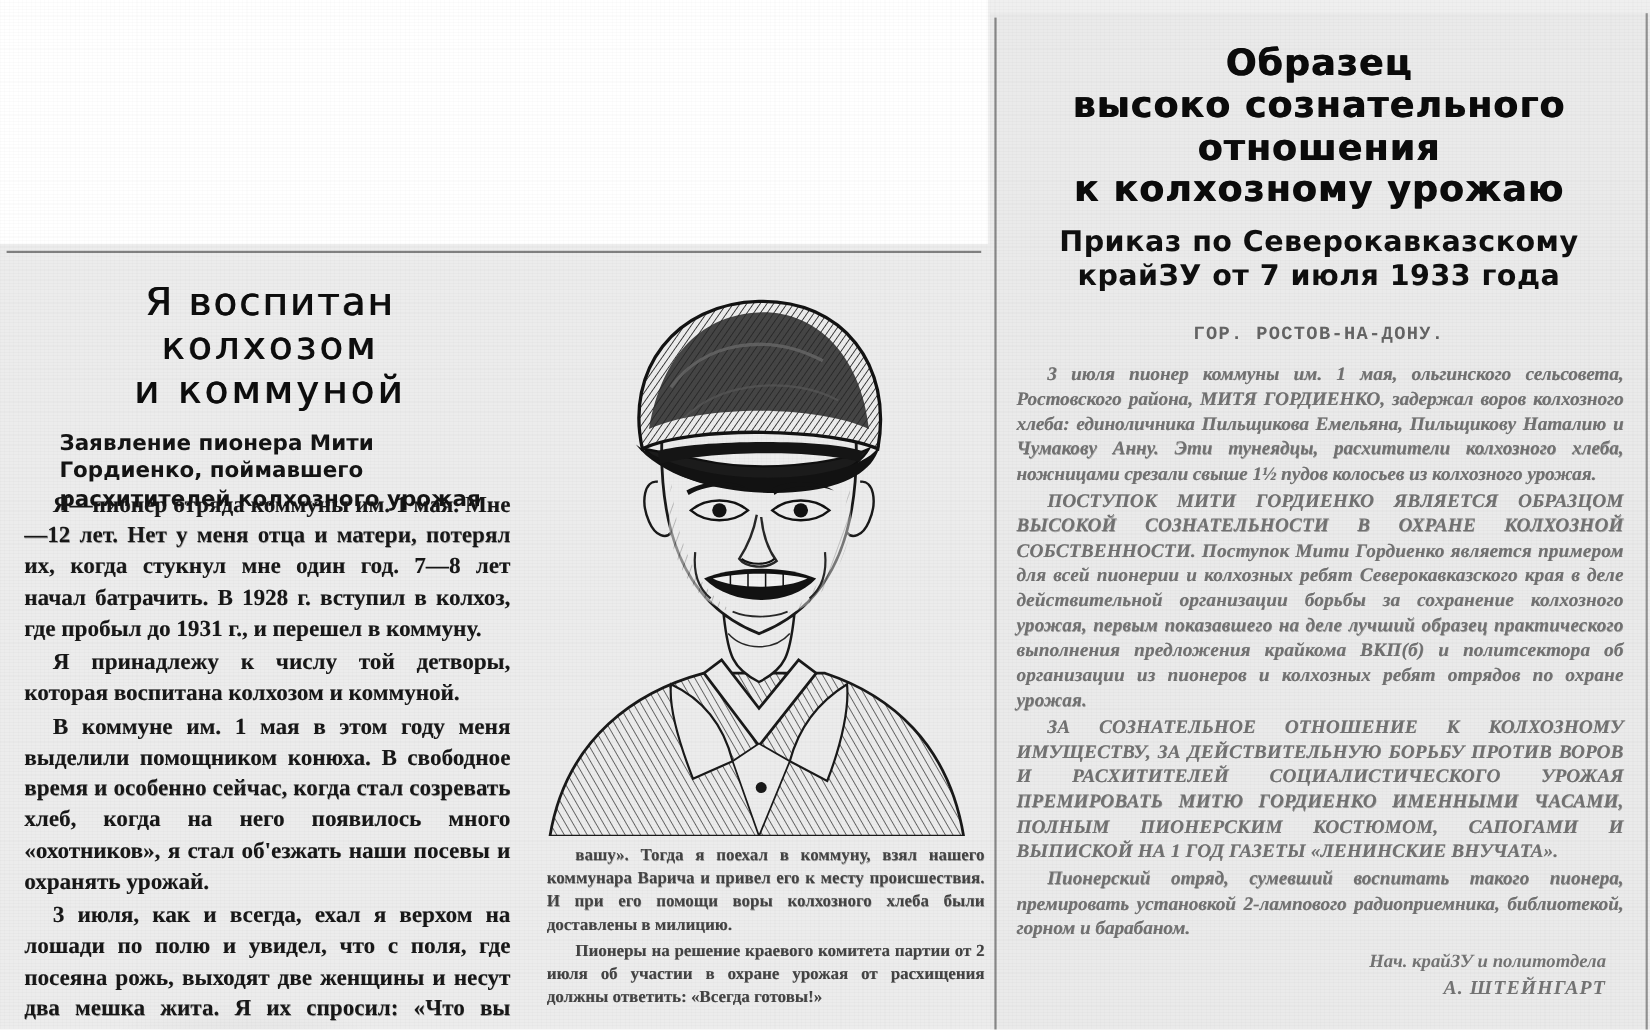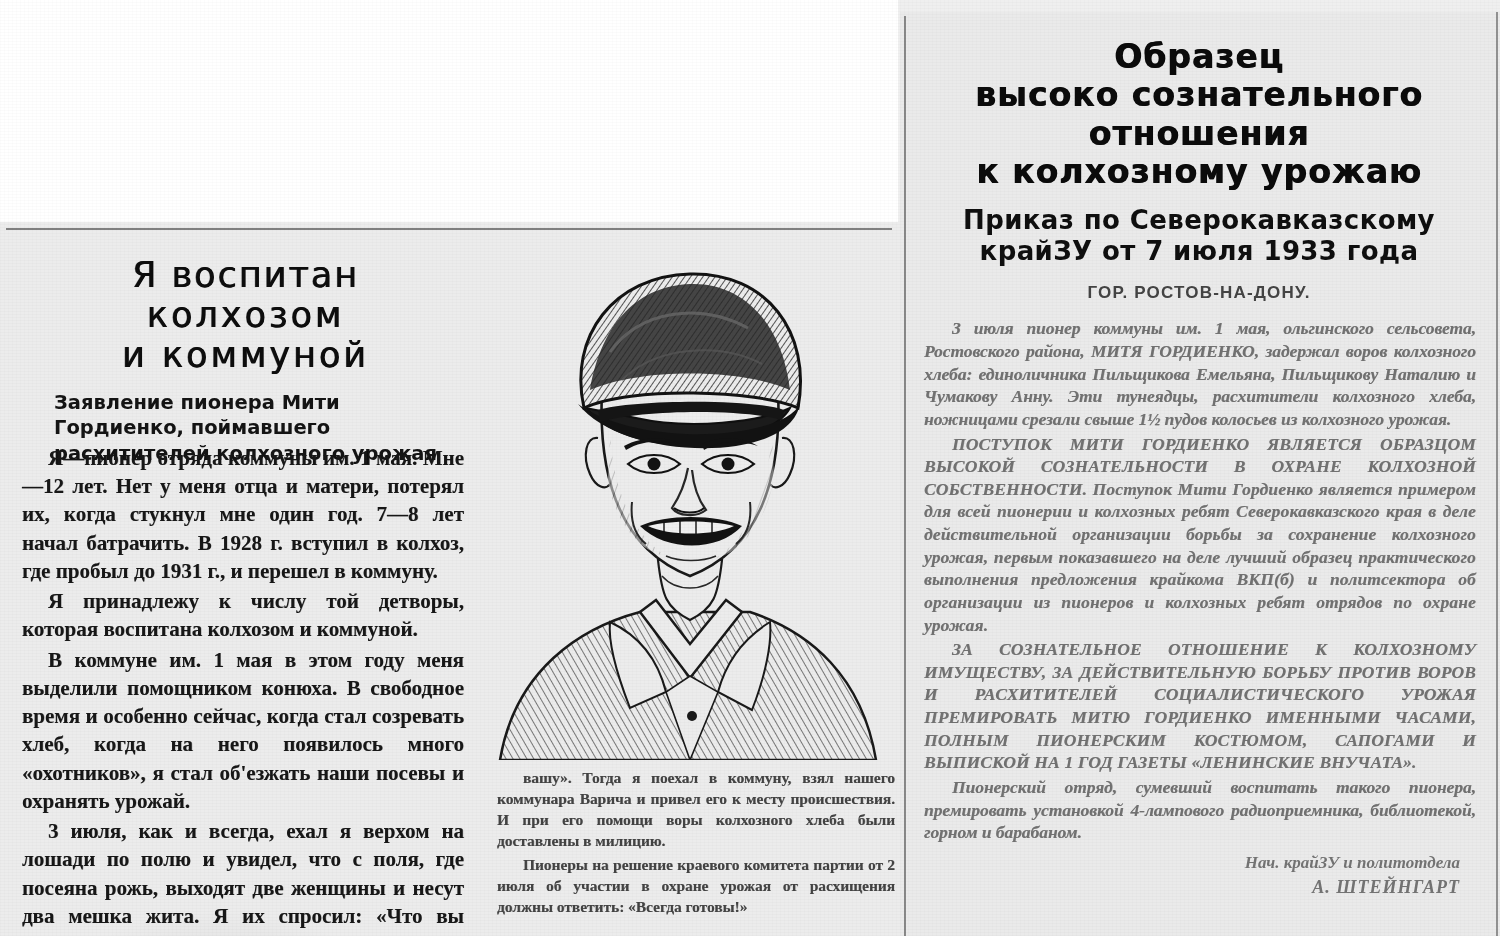--- a/index.html
+++ b/index.html
@@ -166,26 +166,26 @@
     font-family: "DejaVu Sans", sans-serif;
     font-weight: 700;
     font-size: 26px;
     line-height: 1.2;
     color: #120f0c;
     margin: 14px 0 0 0;
     letter-spacing: .4px;
   }
   .r-place {
     text-align: center;
-    font-family: Liberation Sans, sans-serif;
+    font-family: Liberation Mono, monospace;
     font-weight: 700;
     font-size: 17px;
     letter-spacing: 1.2px;
-    margin: 16px 0 14px 0;
-    color: #6d28d9;
+    margin: 28px 0 14px 0;
+    color: #15803d;
   }
 
   .r-body { padding: 0 8px 0 10px; }
   .r-body p {
     margin: 0 0 2px 0;
     text-indent: 28px;
     font-family: "Liberation Serif", serif;
     font-style: italic;
     font-weight: 700;
     font-size: 17.4px;
@@ -350,21 +350,21 @@
       <span>Приказ по Северокавказскому</span><br>
       <span>крайЗУ от 7 июля 1933 года</span>
     </div>
 
     <div class="r-place">ГОР. РОСТОВ-НА-ДОНУ.</div>
 
     <div class="r-body">
       <p>3 июля пионер коммуны им. 1 мая, ольгинского сельсовета, Ростовского района, МИТЯ ГОРДИЕНКО, задержал воров колхозного хлеба: единоличника Пильщикова Емельяна, Пильщикову Наталию и Чумакову Анну. Эти тунеядцы, расхитители колхозного хлеба, ножницами срезали свыше 1½ пудов колосьев из колхозного урожая.</p>
       <p class="caps">ПОСТУПОК МИТИ ГОРДИЕНКО ЯВЛЯЕТСЯ ОБРАЗЦОМ ВЫСОКОЙ СОЗНАТЕЛЬНОСТИ В ОХРАНЕ КОЛХОЗНОЙ СОБСТВЕННОСТИ. Поступок Мити Гордиенко является примером для всей пионерии и колхозных ребят Северокавказского края в деле действительной организации борьбы за сохранение колхозного урожая, первым показавшего на деле лучший образец практического выполнения предложения крайкома ВКП(б) и политсектора об организации из пионеров и колхозных ребят отрядов по охране урожая.</p>
       <p class="caps">ЗА СОЗНАТЕЛЬНОЕ ОТНОШЕНИЕ К КОЛХОЗНОМУ ИМУЩЕСТВУ, ЗА ДЕЙСТВИТЕЛЬНУЮ БОРЬБУ ПРОТИВ ВОРОВ И РАСХИТИТЕЛЕЙ СОЦИАЛИСТИЧЕСКОГО УРОЖАЯ ПРЕМИРОВАТЬ МИТЮ ГОРДИЕНКО ИМЕННЫМИ ЧАСАМИ, ПОЛНЫМ ПИОНЕРСКИМ КОСТЮМОМ, САПОГАМИ И ВЫПИСКОЙ НА 1 ГОД ГАЗЕТЫ «ЛЕНИНСКИЕ ВНУЧАТА».</p>
-      <p>Пионерский отряд, сумевший воспитать такого пионера, премировать установкой 4-лампового радиоприемника, библиотекой, горном и барабаном.</p>
+      <p>Пионерский отряд, сумевший воспитать такого пионера, премировать установкой 2-лампового радиоприемника, библиотекой, горном и барабаном.</p>
 
       <div class="r-sign">
         <div>Нач. крайЗУ и политотдела</div>
         <div class="name">А. ШТЕЙНГАРТ</div>
       </div>
     </div>
 
   </div>
 
   <div class="grain"></div>

